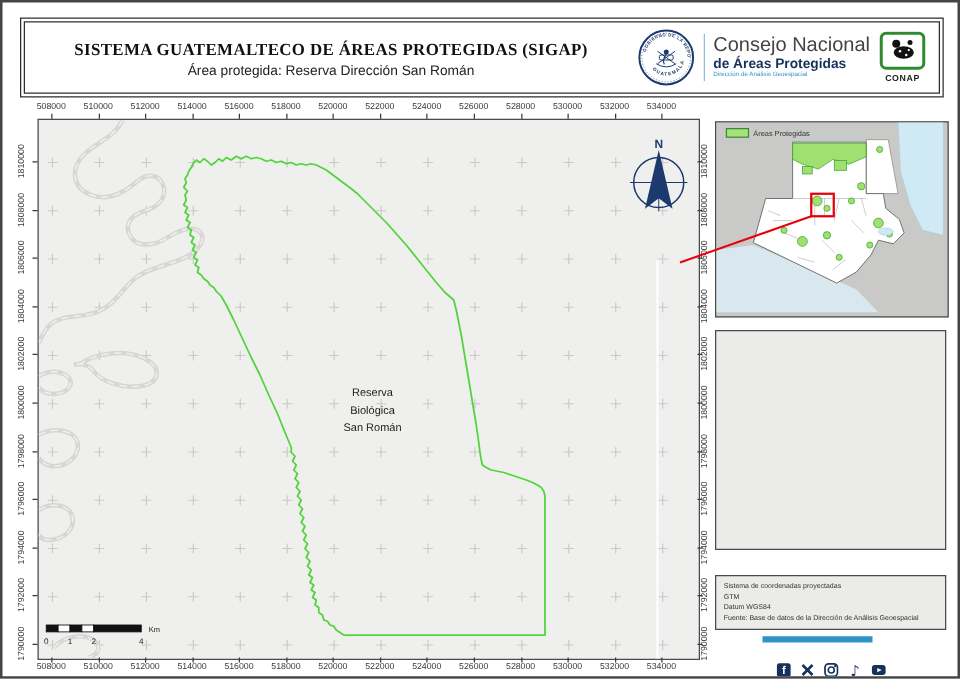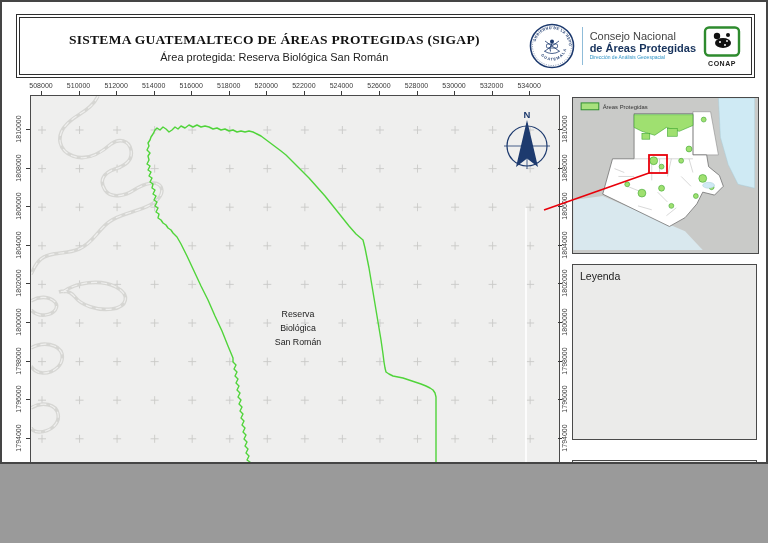--- a/index.html
+++ b/index.html
@@ -1,27 +1,27 @@
 <!DOCTYPE html>
 <html><head>
 <meta charset="utf-8">
 <style>
   html,body{margin:0;padding:0;background:#9a9a9a;}
-  .page{position:relative;width:768px;height:464px;background:#ffffff;border:2px solid #454545;
+  .page{position:relative;width:768px;height:543px;background:#ffffff;border:2px solid #454545;
         box-sizing:border-box;font-family:"Liberation Sans",sans-serif;overflow:hidden;}
   
   .header{position:absolute;left:14px;top:12px;width:737px;height:62px;border:1.5px solid #2e2e2e;}
   .header-inner{position:absolute;inset:2px;border:1px solid #2e2e2e;display:flex;align-items:center;}
   .title-block{flex:1;text-align:center;padding-top:2px;}
   .map-title{font-family:"Liberation Serif",serif;font-weight:bold;font-size:13.5px;color:#111;letter-spacing:.3px;}
   .map-subtitle{font-size:11px;color:#222;margin-top:3px;}
   .logo-cluster{display:flex;align-items:center;gap:7px;padding-right:10px;}
   .org-divider{width:1px;height:38px;background:#8fbcd9;}
   .org-text{line-height:1.05;}
-  .org-l1{font-size:11px;color:#444;}
+  .org-l1{font-size:16px;color:#444;}
   .org-l2{font-size:11px;font-weight:bold;color:#16325c;}
   .org-l3{font-size:5px;color:#2e93c6;margin-top:1px;}
   .conap-wrap{text-align:center;}
   .conap-label{font-size:7px;font-weight:bold;color:#1c1c1c;letter-spacing:.5px;margin-top:-1px;}
   
   .map-frame{position:absolute;left:28px;top:93px;width:528px;height:431px;background:#efefee;border:1.5px solid #4a4a4a;}
   
   .inset{position:absolute;left:570px;top:95px;width:185px;height:155px;border:1.2px solid #4a4a4a;background:#c9cac8;}
   .legend-box{position:absolute;left:570px;top:262px;width:185px;height:176px;border:1.2px solid #4a4a4a;background:#ebebea;padding:5px 7px;box-sizing:border-box;}
   .legend-title{font-size:10.5px;color:#222;}
@@ -37,21 +37,21 @@
 </style>
 </head>
 <body>
 
 <div class="page">
 
   <div class="header">
     <div class="header-inner">
       <div class="title-block">
         <div class="map-title">SISTEMA GUATEMALTECO DE ÁREAS PROTEGIDAS (SIGAP)</div>
-        <div class="map-subtitle">Área protegida: Reserva Biológica San Román</div>
+        <div class="map-subtitle">Área protegida: Reserva Dirección San Román</div>
       </div>
       <div class="logo-cluster">
         <svg width="46" height="46" viewBox="0 0 46 46">
           <defs>
             <path id="arcT" d="M6,23 A17,17 0 0 1 40,23" fill="none"></path>
             <path id="arcB" d="M8.5,23 A14.5,14.5 0 0 0 37.5,23" fill="none"></path>
           </defs>
           <circle cx="23" cy="23" r="21.5" fill="#ffffff" stroke="#1d3a6e" stroke-width="1.6"></circle>
           <circle cx="23" cy="23" r="19.5" fill="none" stroke="#1d3a6e" stroke-width="0.5" stroke-dasharray="0.3,2.1" stroke-linecap="round"></circle>
           <text font-size="3.5" fill="#1d3a6e" font-weight="bold" letter-spacing="0.4"><textPath href="#arcT" startOffset="8%">GOBIERNO DE LA REPÚBLICA</textPath></text>
@@ -274,21 +274,20 @@
       </g>
       <ellipse cx="138" cy="89" rx="6" ry="3" fill="#cfeaf4" stroke="#a9ccd8" stroke-width="0.5"></ellipse>
       <g>
         <rect x="8" y="5" width="18" height="7" fill="#a8e17d" stroke="#2f8f2f" stroke-width="1"></rect>
         <text x="30" y="11" font-size="6" fill="#333">Áreas Protegidas</text>
       </g>
     </svg>
   </div>
 
   <div class="legend-box">
-    <div class="legend-title">Leyenda</div>
   </div>
 
   <div class="credits-box">
     <div>Sistema de coordenadas proyectadas</div>
     <div>GTM</div>
     <div>Datum WGS84</div>
     <div>Fuente: Base de datos de la Dirección de Análisis Geoespacial</div>
   </div>
 
   <div class="blue-bar" id="blue-bar" style="background: rgb(46, 147, 198);"></div>

